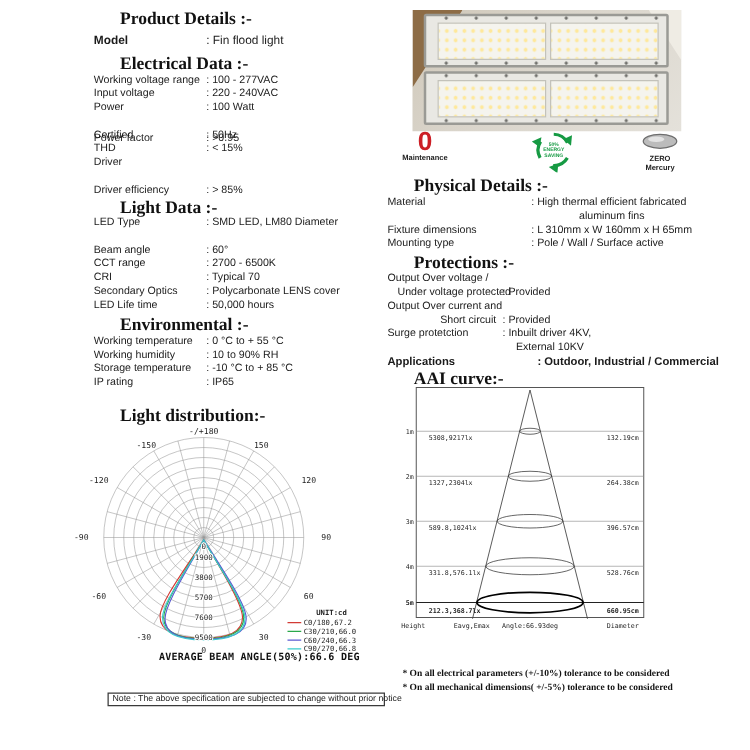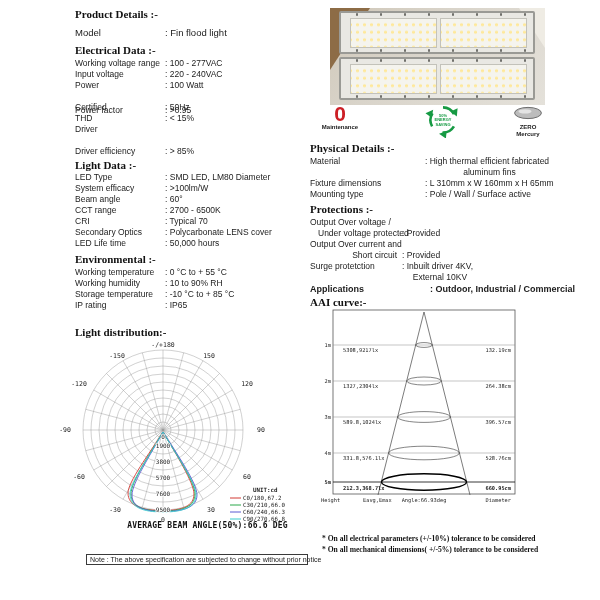--- a/index.html
+++ b/index.html
@@ -1,29 +1,29 @@
 <!DOCTYPE html>
 <html><head>
 <meta charset="utf-8">
 <style>
   html,body{margin:0;padding:0;background:#ffffff;}
   .sheet{position:relative;width:600px;height:600px;background:#fff;overflow:hidden;
          font-family:"Liberation Sans",sans-serif;color:#1b1b1b;}
   .h{position:absolute;font-family:"Liberation Serif",serif;font-weight:bold;
-     font-size:11px;white-space:nowrap;color:#111;}
+     font-size:14px;white-space:nowrap;color:#111;margin-left:21px;}
   .row{position:absolute;display:flex;font-size:8.5px;line-height:11px;white-space:nowrap;}
   .row .l{flex:none;}
   .row .v{white-space:pre-line;text-align:center;}
   .lc{left:75px;} .lc .l{width:90px;}
   .rc{left:310px;}
   .pl .l{width:115px;}
   .pr .l{width:92px;}
   .ra .l{text-align:right;padding-right:5px;box-sizing:border-box;}
   .ind .l{padding-left:8px;box-sizing:border-box;}
-  .model{font-size:9.5px;} .model .l{width:90px;}
+  .model{font-size:9.5px;} .model .l{width:90px;font-weight:bold;}
   .apps{font-size:9px;font-weight:bold;gap:48px;} .apps .l{width:72px;}
 
   
   .photo{position:absolute;left:330px;top:8px;width:215px;height:97px;
          background:linear-gradient(135deg,#cfc7b8 0%,#d9d4ca 40%,#e4e1da 100%);}
   .corner-l{position:absolute;left:0;top:0;width:40px;height:62px;background:#8d6c46;
             clip-path:polygon(0 0,100% 0,0 100%);}
   .corner-r{position:absolute;right:0;top:0;width:26px;height:40px;background:#efece4;
             clip-path:polygon(100% 0,0 0,100% 100%);}
   .mod{position:absolute;left:9px;width:196px;height:43px;background:#e9e8e3;
@@ -99,24 +99,20 @@
     </div>
   <div class="row lc" style="top:146px">
       <span class="l">Driver efficiency</span>
       <span class="v">: &gt; 85%</span>
     </div>
 
   <div class="h" style="left:75px;top:159px">Light Data :-</div>
   <div class="row lc" style="top:172px">
       <span class="l">LED Type</span>
       <span class="v">: SMD LED, LM80 Diameter</span>
-    </div>
-  <div class="row lc" style="top:183px">
-      <span class="l">System efficacy</span>
-      <span class="v">: &gt;100lm/W</span>
     </div>
   <div class="row lc" style="top:194px">
       <span class="l">Beam angle</span>
       <span class="v">: 60°</span>
     </div>
   <div class="row lc" style="top:205px">
       <span class="l">CCT range</span>
       <span class="v">: 2700 - 6500K</span>
     </div>
   <div class="row lc" style="top:216px">

